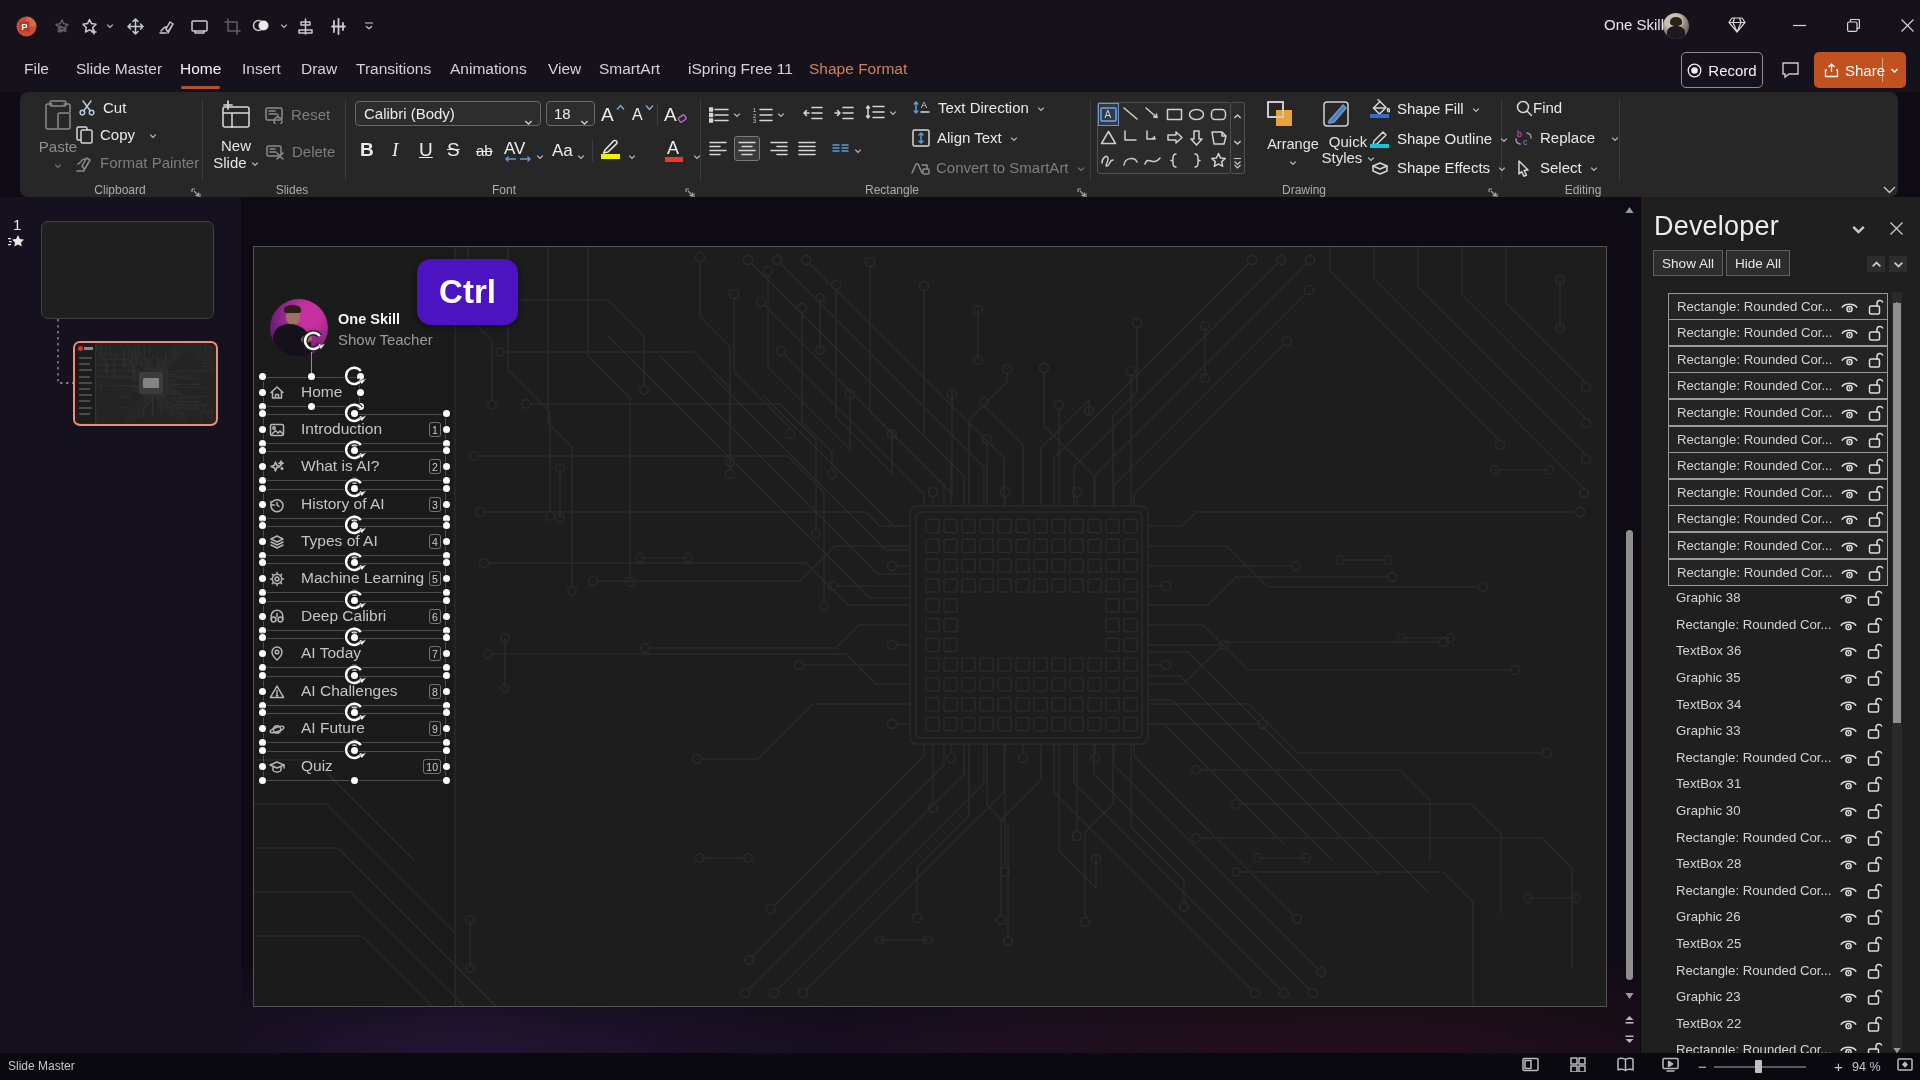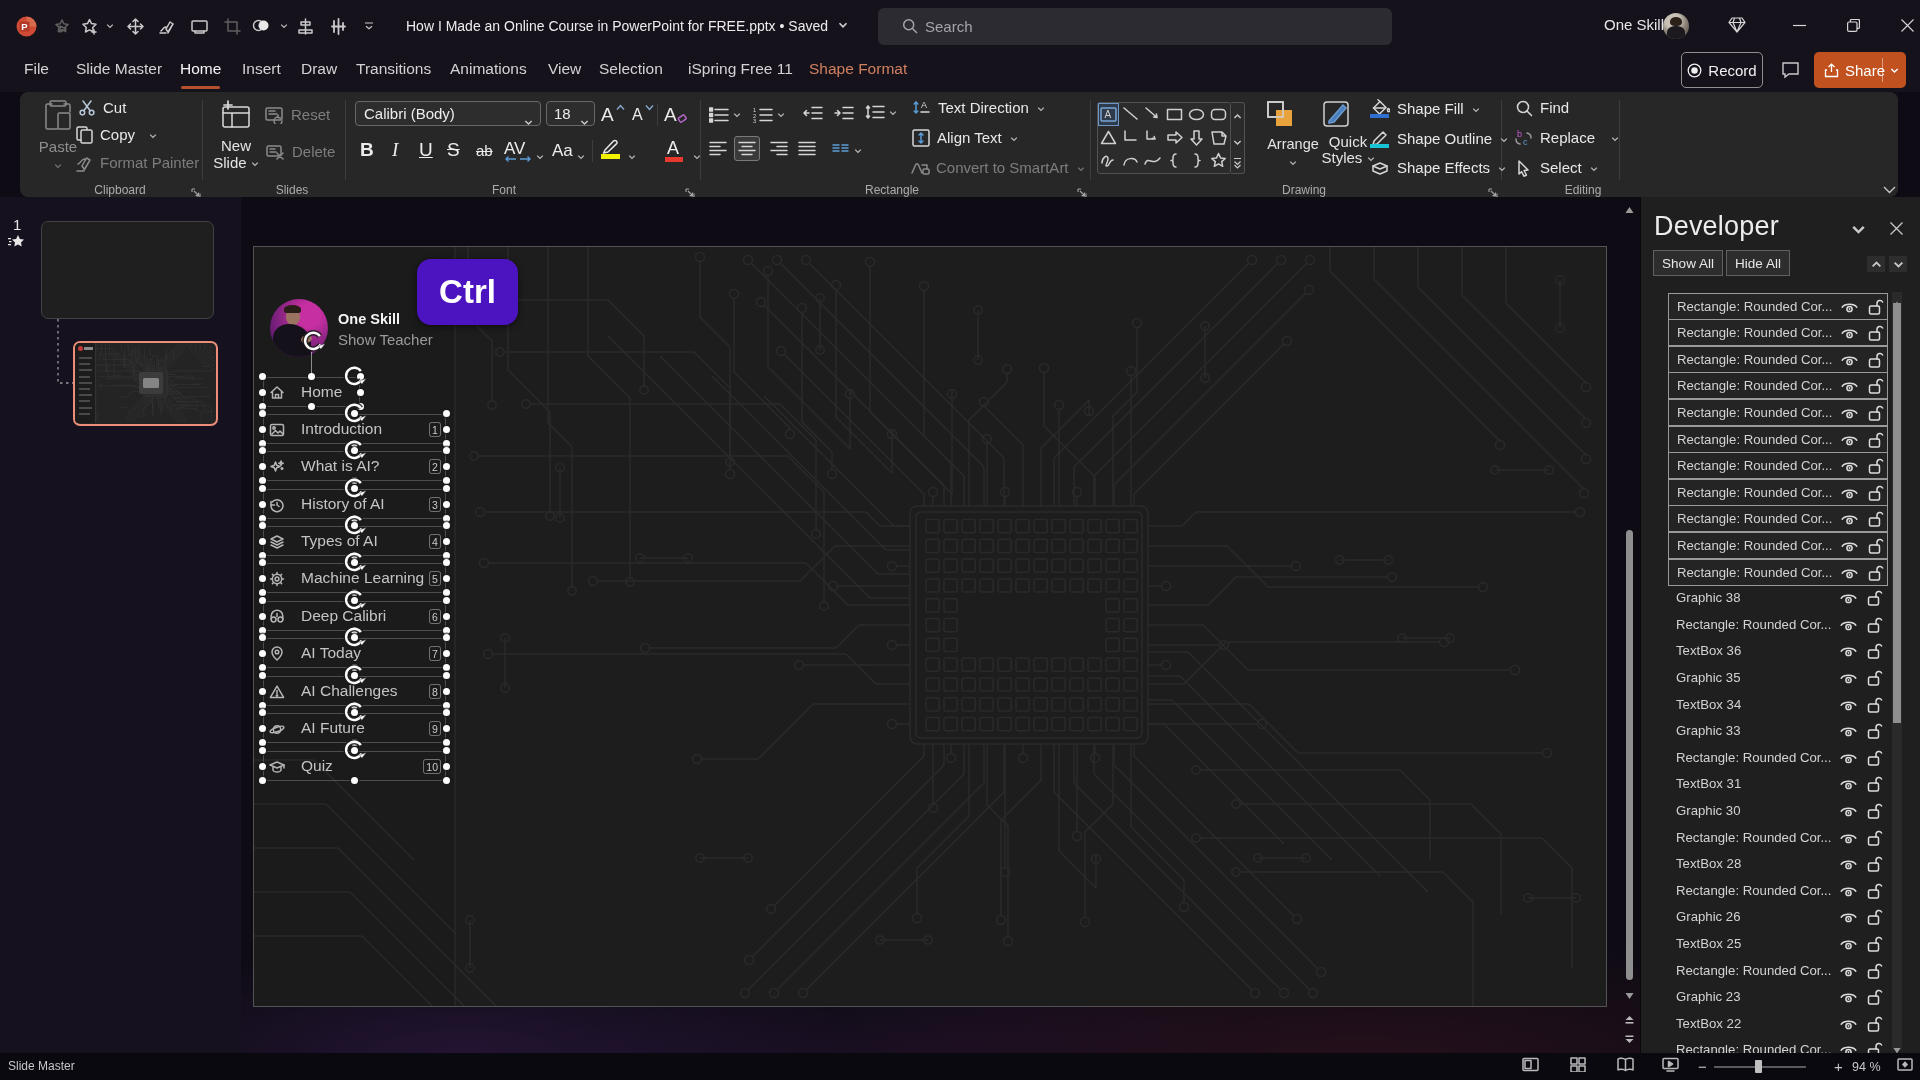--- a/index.html
+++ b/index.html
@@ -132,27 +132,20 @@
       <div class="qat" style="left:280px">
         <svg width="8" height="8" viewBox="0 0 8 8" fill="none" stroke="#b9b9b9" stroke-width="1.3">
           <path d="M1.2 2.6 L4 5.4 L6.8 2.6"></path>
         </svg>
       </div>
       <div class="qat" style="left:363px">
         <svg width="12" height="12" viewBox="0 0 12 12" stroke="#c9c9c9" fill="none" stroke-width="1.2">
           <path d="M2 3h8M3 6.2l3 2.6 3-2.6"></path>
         </svg>
       </div>
-      <div class="title" style="left:406px">How I Made an Online Course in PowerPoint for FREE.pptx • Saved<span style="display:inline-block;margin-left:10px;vertical-align:1px"><svg width="10" height="10" viewBox="0 0 8 8" fill="none" stroke="#d0d0d0" stroke-width="1.3">
-            <path d="M1.2 2.6 L4 5.4 L6.8 2.6"></path>
-          </svg></span></div>
-      <div class="search"><svg style="position:absolute;left:24px;top:10px" width="16" height="16" viewBox="0 0 16 16" stroke="#a5a3ab" fill="none" stroke-width="1.5">
-          <circle cx="6.7" cy="6.7" r="5"></circle>
-          <path d="M10.5 10.5L15 15"></path>
-        </svg><span style="margin-left:47px">Search</span></div>
       <div class="abs" style="left:1604px;top:0;height:50px;line-height:50px;color:#e6e6e6;font-size:15px">One Skill</div>
       <div class="abs" style="left:1663px;top:13px;width:26px;height:26px;border-radius:50%;overflow:hidden;background:radial-gradient(circle at 38% 30%,#c9c1b6 0 30%,#8a8076 55%,#443c33 100%)">
         <div class="abs" style="left:7px;top:4px;width:12px;height:9px;border-radius:50% 50% 40% 40%;background:#2b2119"></div>
         <div class="abs" style="left:4px;top:13px;width:18px;height:13px;border-radius:45% 45% 0 0;background:#1d1a1f"></div>
       </div>
       <div class="abs" style="left:1728px;top:17px"><svg width="18" height="16" viewBox="0 0 18 16" stroke="#d6d6d6" fill="none" stroke-width="1.2">
           <path d="M4 1h10l3 4.5L9 15 1 5.5zM1 5.5h16M6.5 1L5 5.5 9 15M11.5 1L13 5.5 9 15"></path>
         </svg></div>
       <div class="winbtn" style="left:1776px">
         <svg width="13" height="13" viewBox="0 0 13 13" stroke="#d6d6d6" stroke-width="1.2">
@@ -173,21 +166,21 @@
     </div>
     <div id="tabsrow">
       <div class="tab" style="left:24px">File</div>
       <div class="tab" style="left:76px">Slide Master</div>
       <div class="tab active" style="left:180px">Home</div>
       <div class="tab" style="left:242px">Insert</div>
       <div class="tab" style="left:301px">Draw</div>
       <div class="tab" style="left:356px">Transitions</div>
       <div class="tab" style="left:450px">Animations</div>
       <div class="tab" style="left:548px">View</div>
-      <div class="tab" style="left:599px">Selection</div>
+      <div class="tab" style="left:599px">SmartArt</div>
       <div class="tab" style="left:688px">iSpring Free 11</div>
       <div class="tab ctx" style="left:809px">Shape Format</div>
       <div id="recordbtn"><svg width="15" height="15" viewBox="0 0 15 15" fill="none" stroke="#f0f0f0" stroke-width="1.3">
           <circle cx="7.5" cy="7.5" r="6.3"></circle>
           <circle cx="7.5" cy="7.5" r="2.6" fill="#f0f0f0"></circle>
         </svg>Record</div>
       <div id="commentbtn">
         <svg width="19" height="18" viewBox="0 0 19 18" fill="none" stroke="#c9c9c9" stroke-width="1.4">
           <path d="M2 2h15v11H8l-4 3v-3H2z"></path>
         </svg>
@@ -506,21 +499,21 @@
           </svg></span></div>
       <div class="rsm" style="left:1350px;top:67px"><svg class="" style="vertical-align:-4px" width="20" height="17" viewBox="0 0 20 17" fill="none" stroke="currentColor" stroke-width="1.5" stroke-linecap="round" stroke-linejoin="round" xmlns="http://www.w3.org/2000/svg">
           <path d="M3 6l7-3 7 3-7 3z" stroke="#d6d6d6"></path>
           <path d="M3 6v5l7 3 7-3V6" stroke="#d6d6d6"></path>
         </svg><span style="margin-left:7px">Shape Effects</span><span style="margin-left:8px"><svg width="8" height="8" viewBox="0 0 8 8" fill="none" stroke="#b9b9b9" stroke-width="1.3">
             <path d="M1.2 2.6 L4 5.4 L6.8 2.6"></path>
           </svg></span></div>
       <div class="rsm" style="left:1496px;top:7px"><svg class="" style="color:#d6d6d6;vertical-align:-4px" width="17" height="17" viewBox="0 0 17 17" fill="none" stroke="currentColor" stroke-width="1.5" stroke-linecap="round" stroke-linejoin="round" xmlns="http://www.w3.org/2000/svg">
           <circle cx="7" cy="7" r="5.5"></circle>
           <path d="M11 11l4.5 4.5"></path>
-        </svg><span style="margin-left:7px">Find</span></div>
+        </svg><span style="">Find</span></div>
       <div class="rsm" style="left:1494px;top:37px"><svg class="" style="vertical-align:-4px" width="19" height="18" viewBox="0 0 19 18" fill="none" stroke="currentColor" stroke-width="1.5" stroke-linecap="round" stroke-linejoin="round" xmlns="http://www.w3.org/2000/svg">
           <text x="3" y="8" font-size="9" fill="#c65bd0" stroke="none" font-family="Liberation Sans">b</text>
           <text x="9" y="16" font-size="9" fill="#5b9bd5" stroke="none" font-family="Liberation Sans">c</text>
           <path d="M13 4a5 5 0 0 1 4 5M6 15a5 5 0 0 1-4-5" stroke="#9a9a9a"></path>
         </svg><span style="margin-left:7px">Replace</span><span style="margin-left:16px"><svg width="8" height="8" viewBox="0 0 8 8" fill="none" stroke="#b9b9b9" stroke-width="1.3">
             <path d="M1.2 2.6 L4 5.4 L6.8 2.6"></path>
           </svg></span></div>
       <div class="rsm" style="left:1496px;top:67px"><svg class="" style="vertical-align:-4px" width="15" height="17" viewBox="0 0 15 17" fill="none" stroke="currentColor" stroke-width="1.5" stroke-linecap="round" stroke-linejoin="round" xmlns="http://www.w3.org/2000/svg">
           <path d="M3 1l9 9-4 .5 2.5 4.5-2.5 1.2-2.5-4.5L3 14z" stroke="#d6d6d6"></path>
         </svg><span style="margin-left:9px">Select</span><span style="margin-left:8px"><svg width="8" height="8" viewBox="0 0 8 8" fill="none" stroke="#b9b9b9" stroke-width="1.3">

